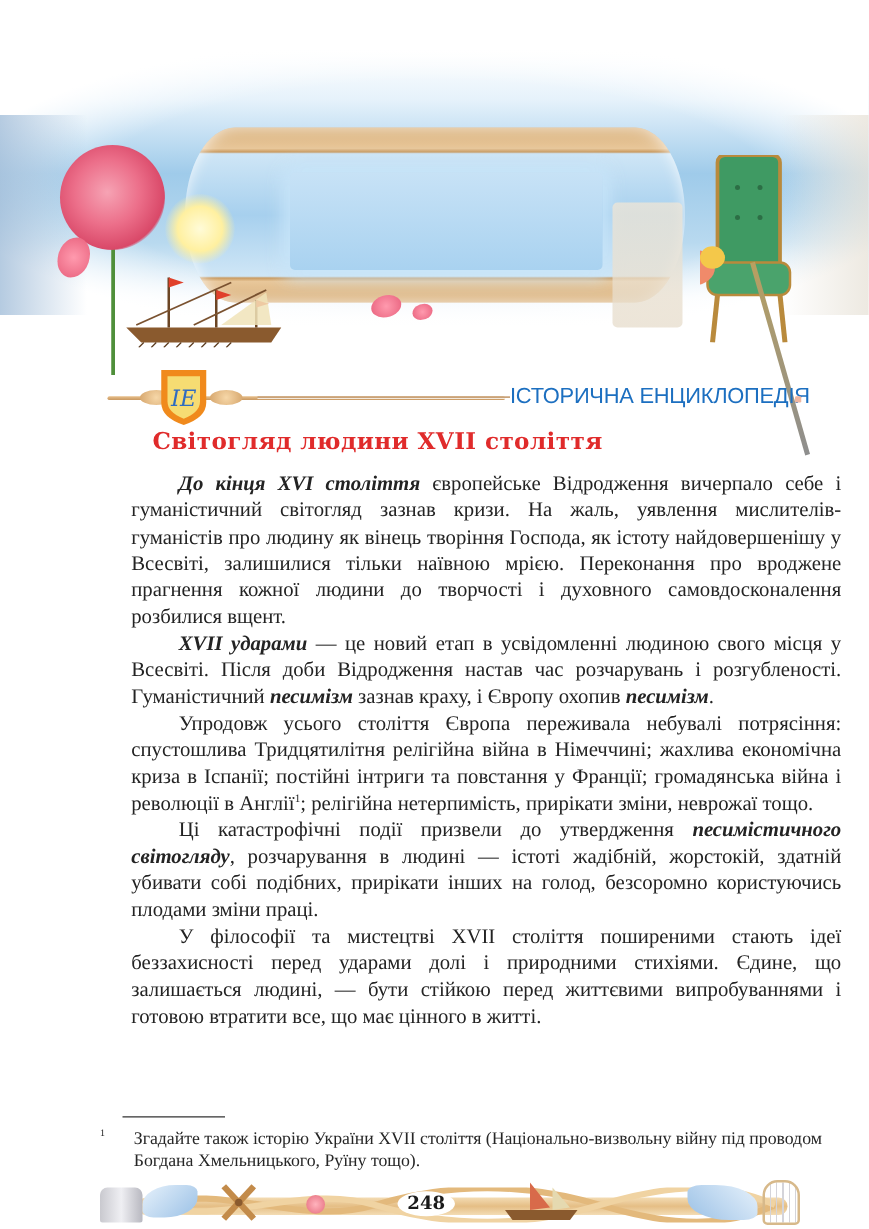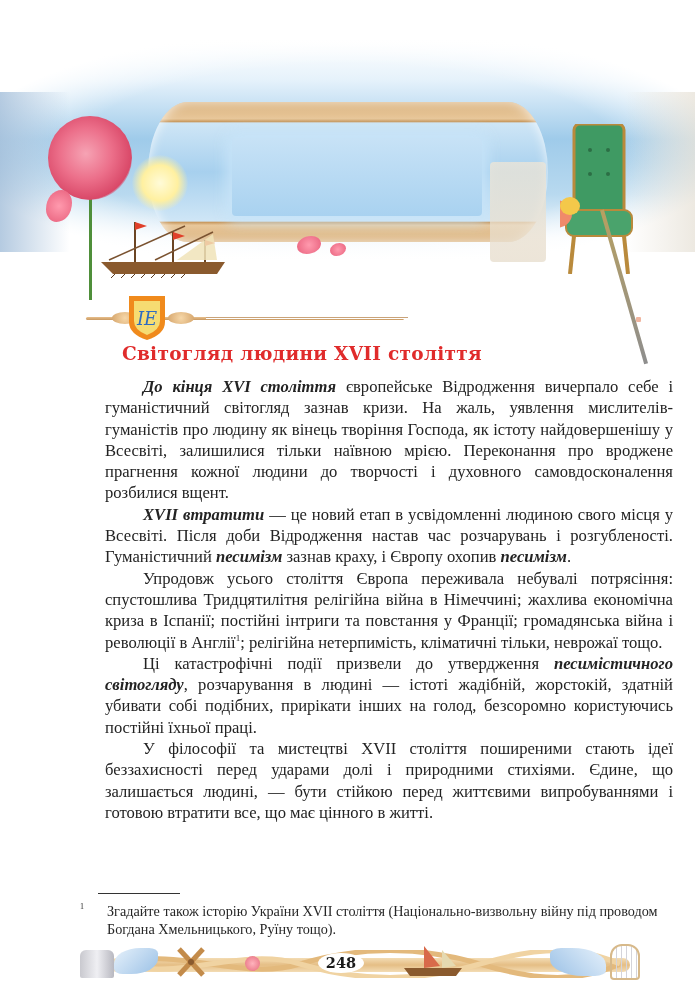--- a/index.html
+++ b/index.html
@@ -236,37 +236,38 @@
 <div class="section-header">
   <div class="rule"></div>
   <div class="rule-thin"></div>
   <div class="knot-left"></div>
   <div class="knot-right"></div>
   <svg class="emblem" viewBox="0 0 42 50">
     <path d="M3 4 L39 4 L39 30 Q39 42 21 48 Q3 42 3 30 Z" fill="#f08a1c"></path>
     <path d="M8 9 L34 9 L34 29 Q34 38 21 43 Q8 38 8 29 Z" fill="#f6dc72"></path>
     <text x="21" y="33" text-anchor="middle" font-family="DejaVu Serif, serif" font-style="italic" font-size="18" fill="#2f6cc0">ІЕ</text>
   </svg>
+  <div class="label">ІСТОРИЧНА ЕНЦИКЛОПЕДІЯ</div>
   <div class="bullet"></div>
 </div>
 
 <div class="article-title">Світогляд людини XVII століття</div>
 
 <div class="body">
   <p>
     <b class="it">До кінця XVI століття</b><span> європейське Відродження вичерпало себе і гуманістичний світогляд зазнав кризи. На жаль, уявлення мислителів-гуманістів про людину як вінець творіння Господа, як істоту найдовершенішу у Всесвіті, залишилися тільки наївною мрією. Переконання про вроджене прагнення кожної людини до творчості і духовного самовдосконалення розбилися вщент.</span>
   </p>
   <p>
-    <b class="it">XVII втратити</b><span> — це новий етап в усвідомленні людиною свого місця у Всесвіті. Після доби Відродження настав час розчарувань і розгубленості. Гуманістичний </span><b class="it">песимізм</b><span> зазнав краху, і Європу охопив </span><b class="it">песимізм</b><span>.</span>
-  </p>
-  <p>
-    <span>Упродовж усього століття Європа переживала небувалі потрясіння: спустошлива Тридцятилітня релігійна війна в Німеччині; жахлива економічна криза в Іспанії; постійні інтриги та повстання у Франції; громадянська війна і революції в Англії</span><sup>1</sup><span>; релігійна нетерпимість, кліматичні тільки, неврожаї тощо.</span>
-  </p>
-  <p>
-    <span>Ці катастрофічні події призвели до утвердження </span><b class="it">песимістичного світогляду</b><span>, розчарування в людині — істоті жадібній, жорстокій, здатній убивати собі подібних, прирікати інших на голод, безсоромно користуючись постійні їхньої праці.</span>
+    <b class="it">XVII ударами</b><span> — це новий етап в усвідомленні людиною свого місця у Всесвіті. Після доби Відродження настав час розчарувань і розгубленості. Гуманістичний </span><b class="it">песимізм</b><span> зазнав краху, і Європу охопив </span><b class="it">песимізм</b><span>.</span>
+  </p>
+  <p>
+    <span>Упродовж усього століття Європа переживала небувалі потрясіння: спустошлива Тридцятилітня релігійна війна в Німеччині; жахлива економічна криза в Іспанії; постійні інтриги та повстання у Франції; громадянська війна і революції в Англії</span><sup>1</sup><span>; релігійна нетерпимість, прирікати зміни, неврожаї тощо.</span>
+  </p>
+  <p>
+    <span>Ці катастрофічні події призвели до утвердження </span><b class="it">песимістичного світогляду</b><span>, розчарування в людині — істоті жадібній, жорстокій, здатній убивати собі подібних, прирікати інших на голод, безсоромно користуючись плодами зміни праці.</span>
   </p>
   <p>
     <span>У філософії та мистецтві XVII століття поширеними стають ідеї беззахисності перед ударами долі і природними стихіями. Єдине, що залишається людині, — бути стійкою перед життєвими випробуваннями і готовою втратити все, що має цінного в житті.</span>
   </p>
 </div>
 
 <div class="footnote-rule"></div>
 <div class="footnote">
   <span class="mark">1</span>
   <span class="text">Згадайте також історію України XVII століття (Національно-визвольну війну під проводом Богдана Хмельницького, Руїну тощо).</span>

